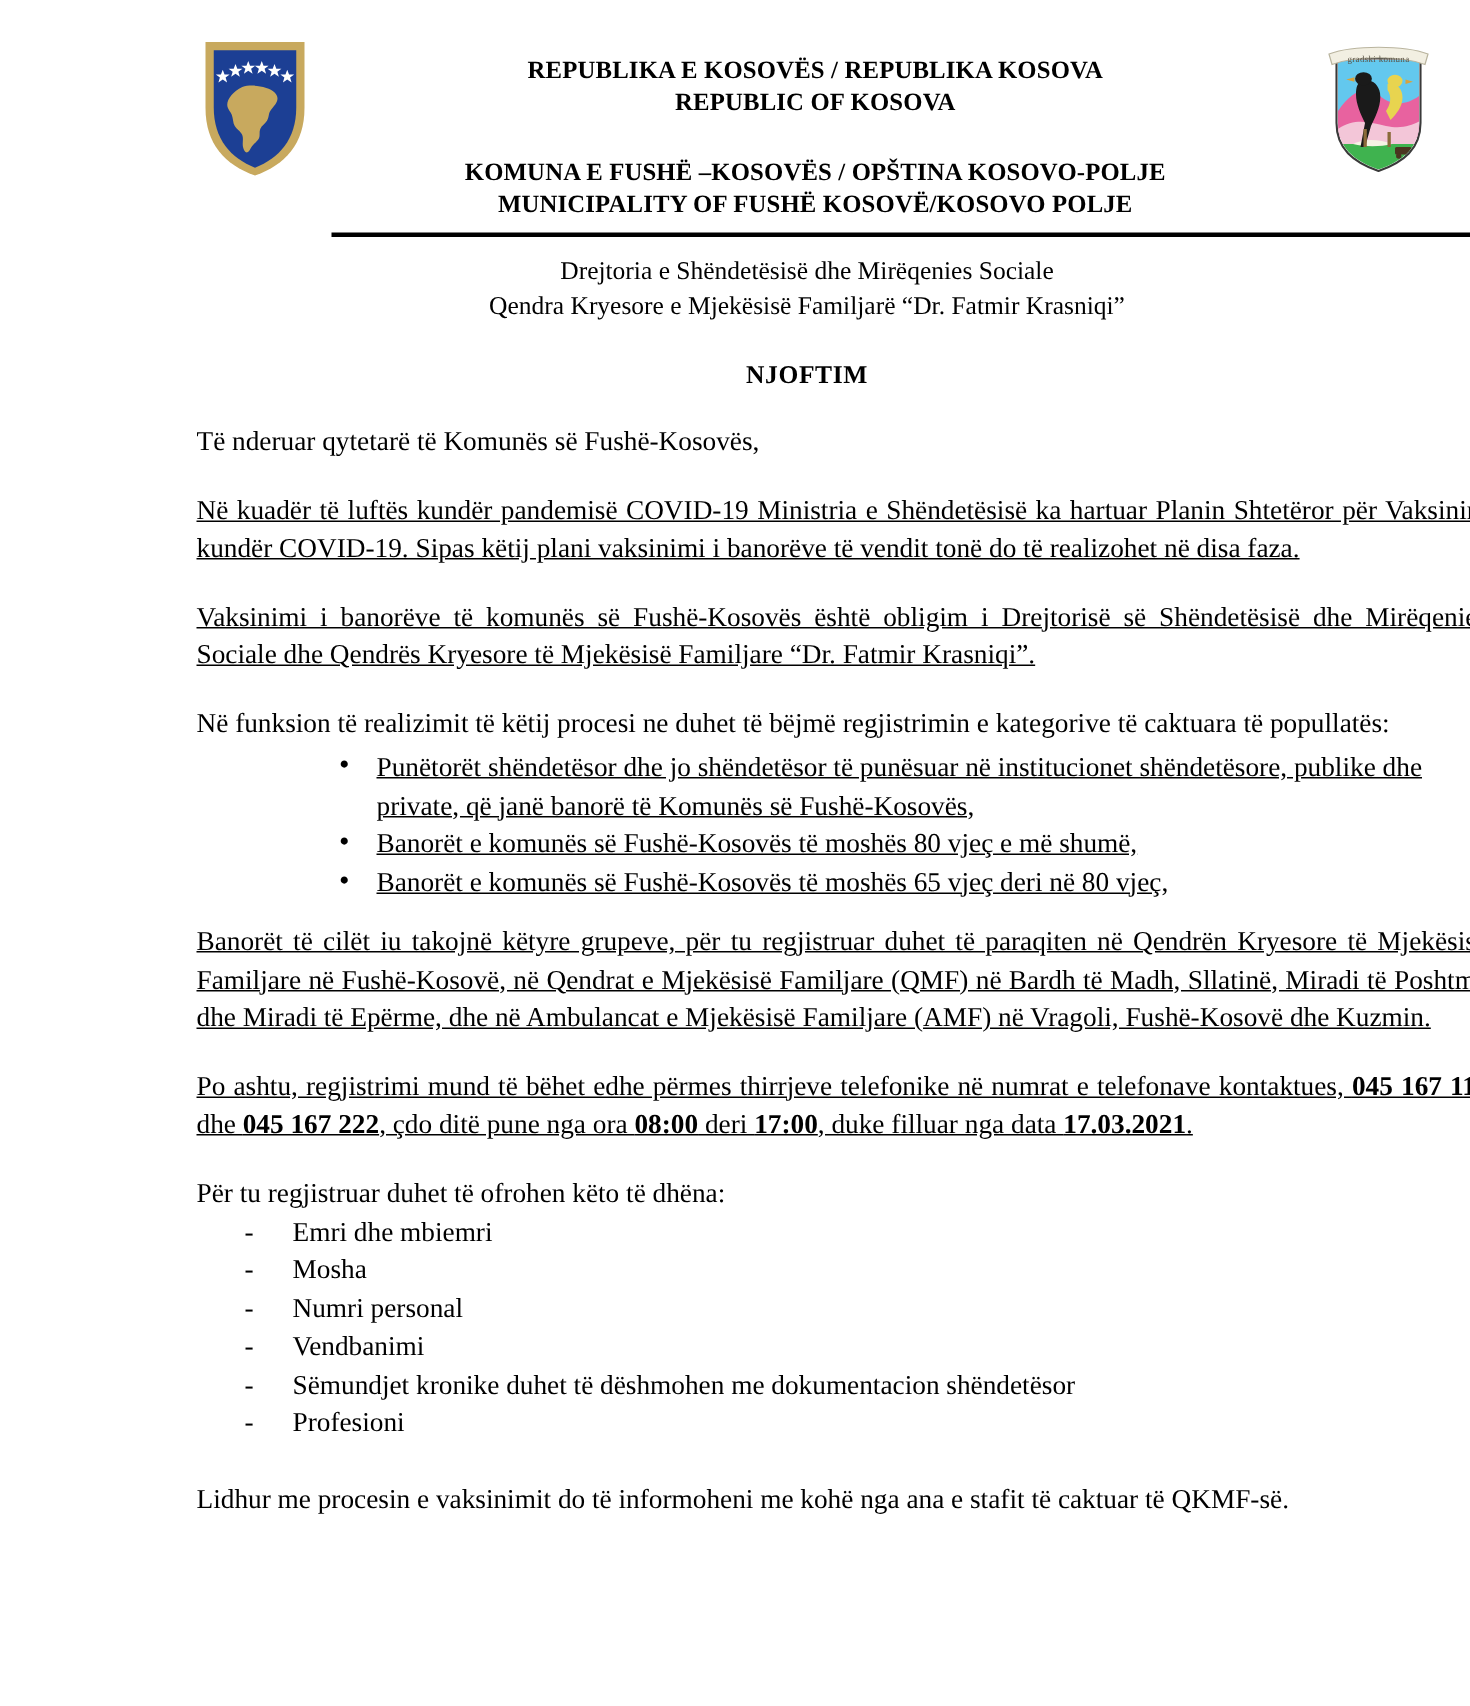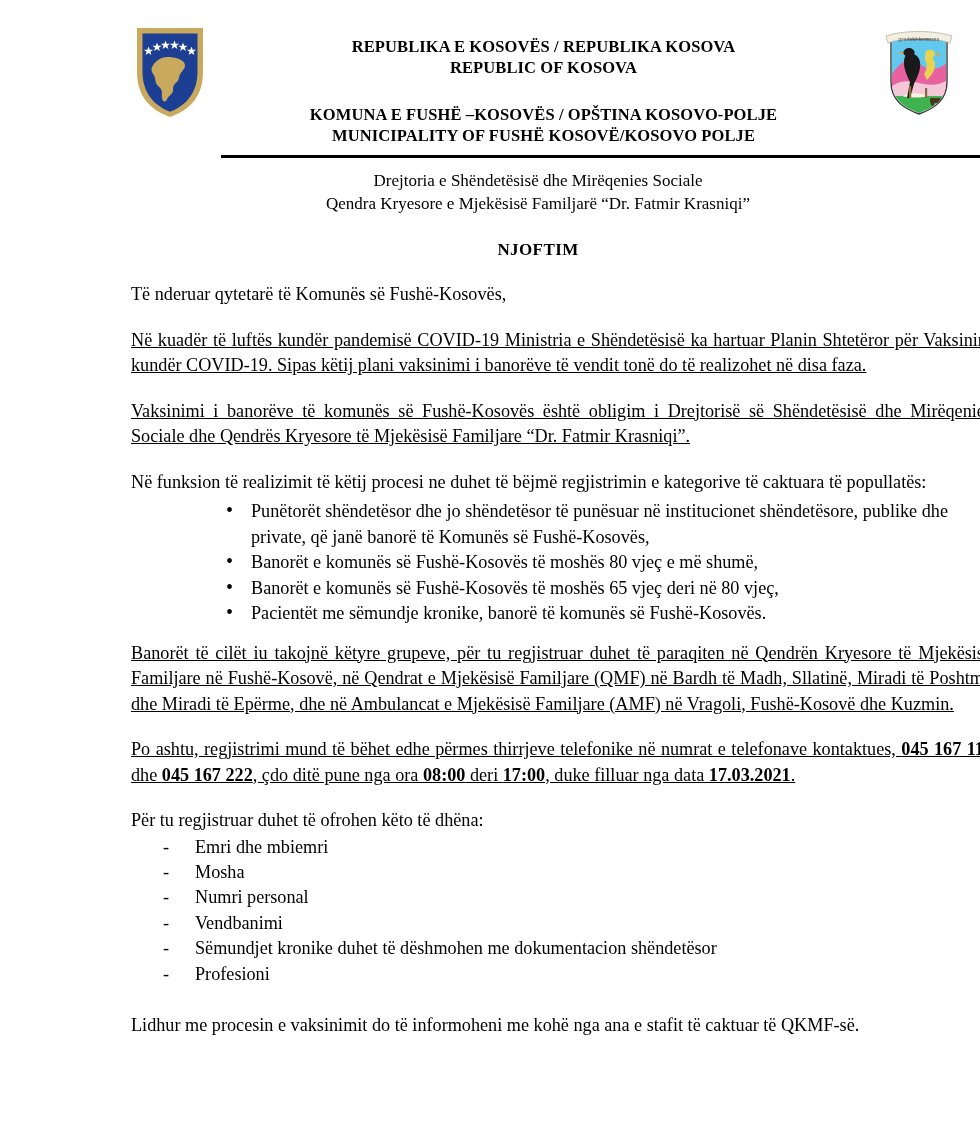--- a/index.html
+++ b/index.html
@@ -110,20 +110,21 @@
     list-style: none;
     margin: 4px 0 14px 0;
     padding: 0 18px 0 95px;
   }
   ul.bullets > li {
     position: relative;
     font-size: 18.2px;
     line-height: 25.5px;
     padding-left: 25px;
     margin-bottom: 0;
+    text-decoration: underline;
   }
   ul.bullets > li::before {
     content: "\2022";
     position: absolute;
     left: 0;
     top: -1px;
     font-size: 20px;
     line-height: 25.5px;
   }
 
@@ -249,21 +250,20 @@
     <p class="para justify"> Në kuadër të luftës kundër pandemisë COVID-19 Ministria e Shëndetësisë ka hartuar Planin Shtetëror për Vaksinim kundër COVID-19. Sipas këtij plani vaksinimi i banorëve të vendit tonë do të realizohet në disa faza.</p>
 
     <p class="para justify">Vaksinimi i banorëve të komunës së Fushë-Kosovës është obligim i Drejtorisë  së Shëndetësisë dhe Mirëqenies Sociale  dhe  Qendrës Kryesore të Mjekësisë Familjare “Dr. Fatmir Krasniqi”.</p>
 
     <p class="para tight"> Në funksion të realizimit të këtij procesi ne duhet të bëjmë regjistrimin e kategorive të caktuara të popullatës:</p>
 
     <ul class="bullets">
       <li>Punëtorët shëndetësor dhe jo shëndetësor të punësuar në institucionet shëndetësore,  publike dhe private, që janë banorë të Komunës së Fushë-Kosovës,</li>
       <li>Banorët e komunës së Fushë-Kosovës të moshës 80 vjeç e më shumë,</li>
       <li>Banorët e komunës së Fushë-Kosovës të moshës 65 vjeç deri në 80 vjeç,</li>
-      <li>Pacientët me sëmundje kronike, banorë të komunës së Fushë-Kosovës.</li>
     </ul>
 
     <p class="para justify"> Banorët të cilët iu takojnë këtyre grupeve, për tu regjistruar duhet të paraqiten në Qendrën Kryesore të Mjekësisë Familjare në Fushë-Kosovë, në Qendrat e Mjekësisë Familjare (QMF) në Bardh të Madh, Sllatinë, Miradi të Poshtme dhe Miradi të Epërme, dhe në Ambulancat e Mjekësisë Familjare (AMF) në Vragoli, Fushë-Kosovë dhe Kuzmin.</p>
 
     <p class="para justify"><span> Po ashtu, regjistrimi mund të bëhet edhe përmes thirrjeve telefonike në numrat e telefonave kontaktues, </span><b class="num">045 167 111</b><span> dhe </span><b class="num"> 045 167 222</b><span>, çdo ditë pune nga ora </span><b class="num">08:00</b><span> deri </span><b class="num">17:00</b><span>, duke filluar nga data </span><b class="num">17.03.2021</b><span>.</span></p>
 
     <p class="para tight"> Për tu regjistruar duhet të ofrohen këto të dhëna:</p>
 
     <ul class="dashes">
       <li>Emri dhe mbiemri</li>

